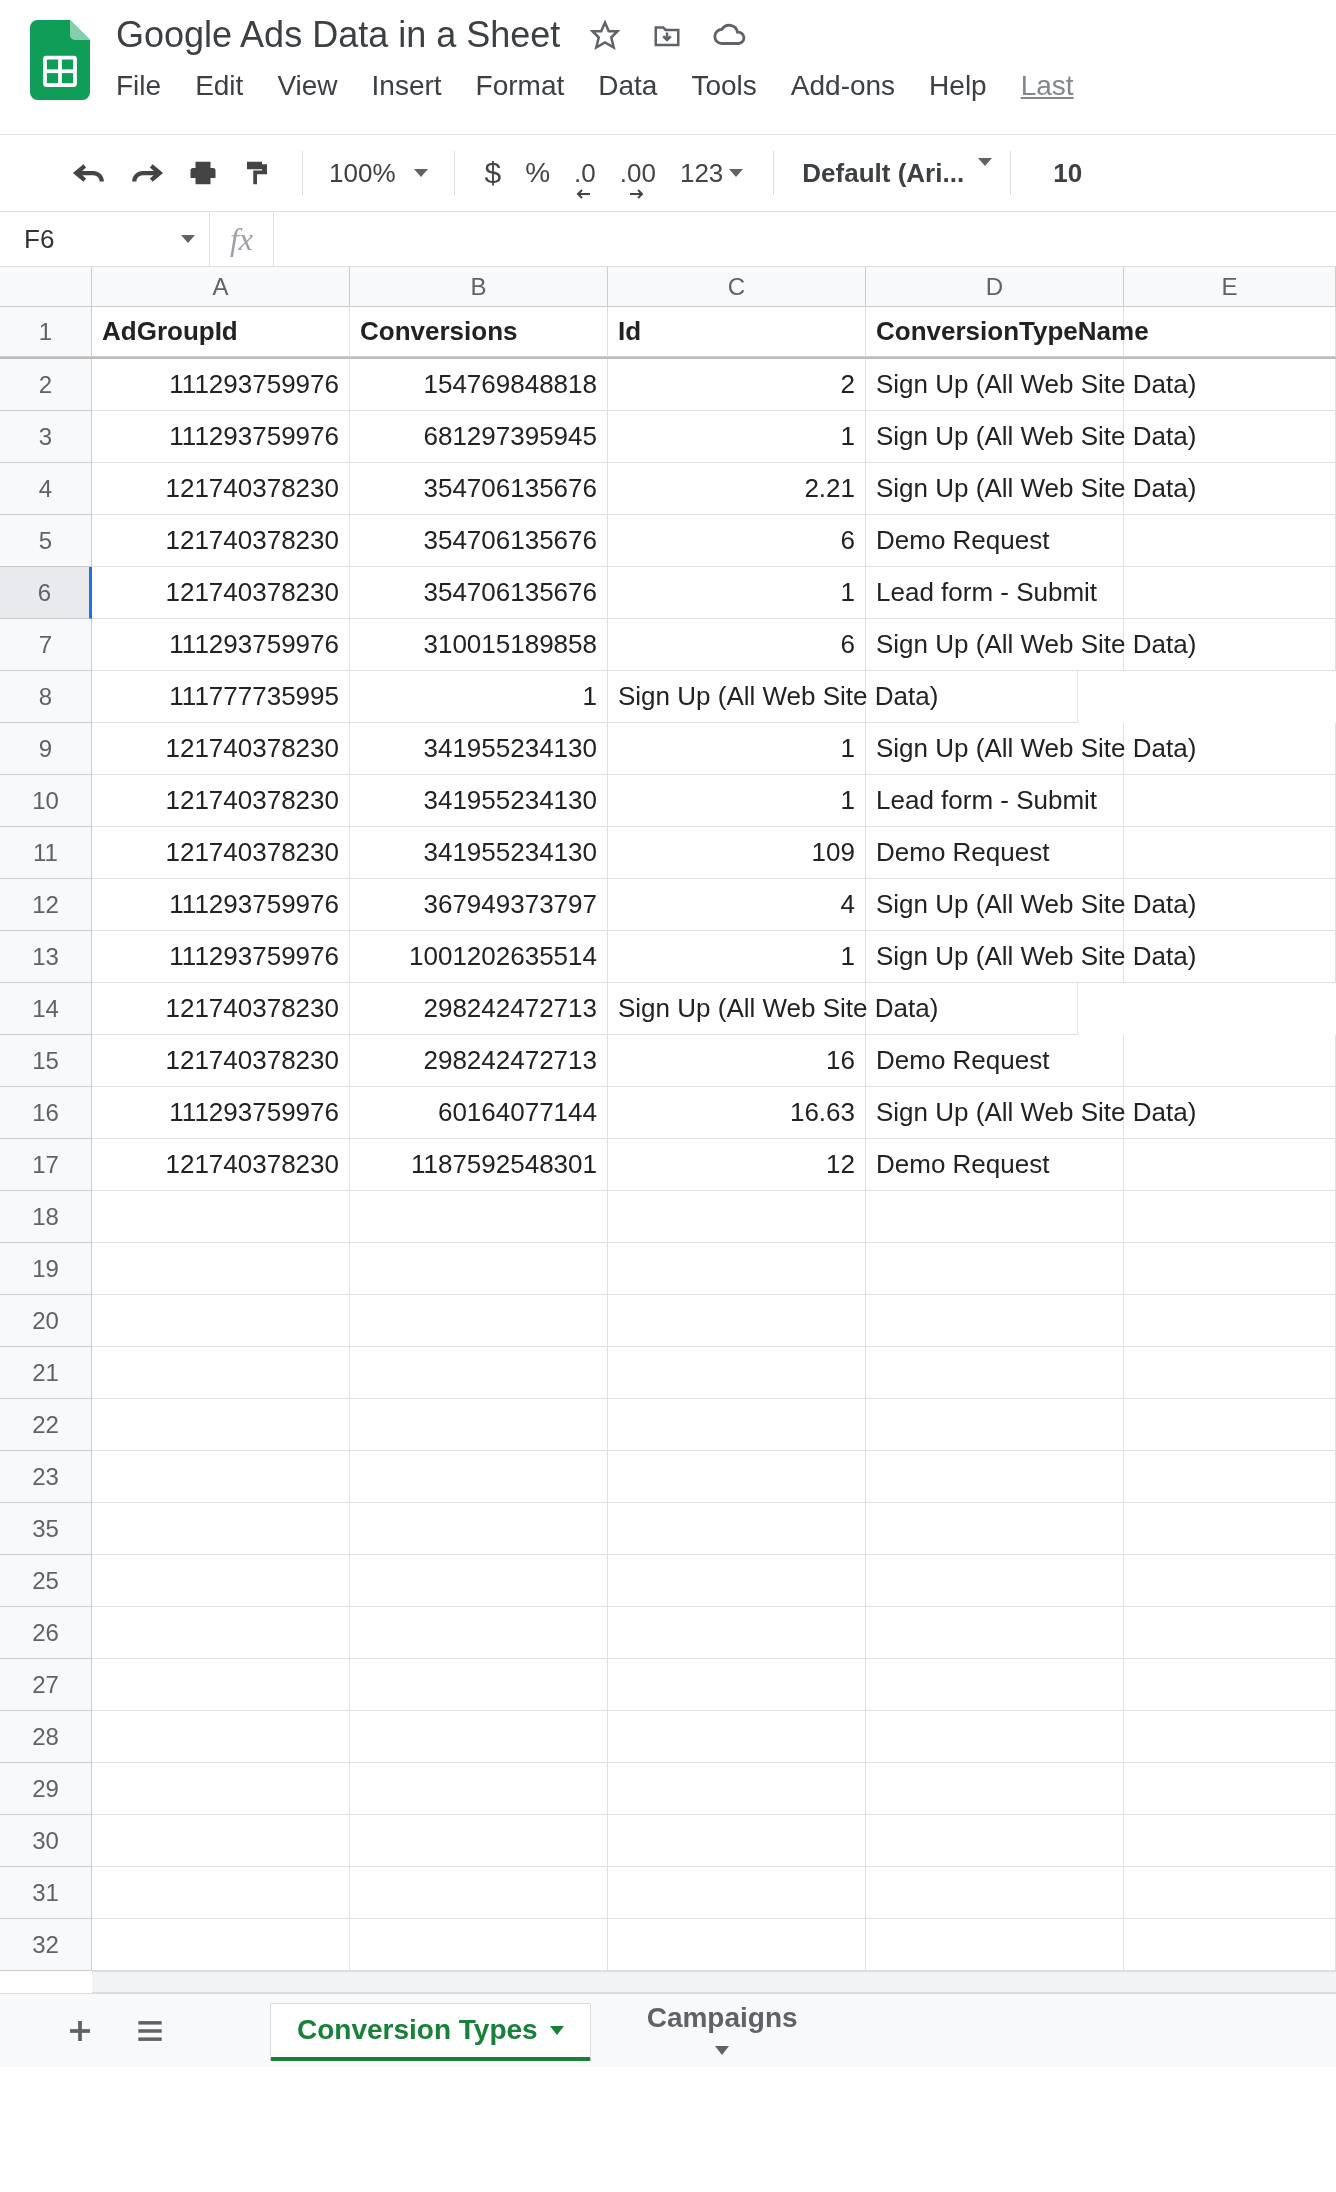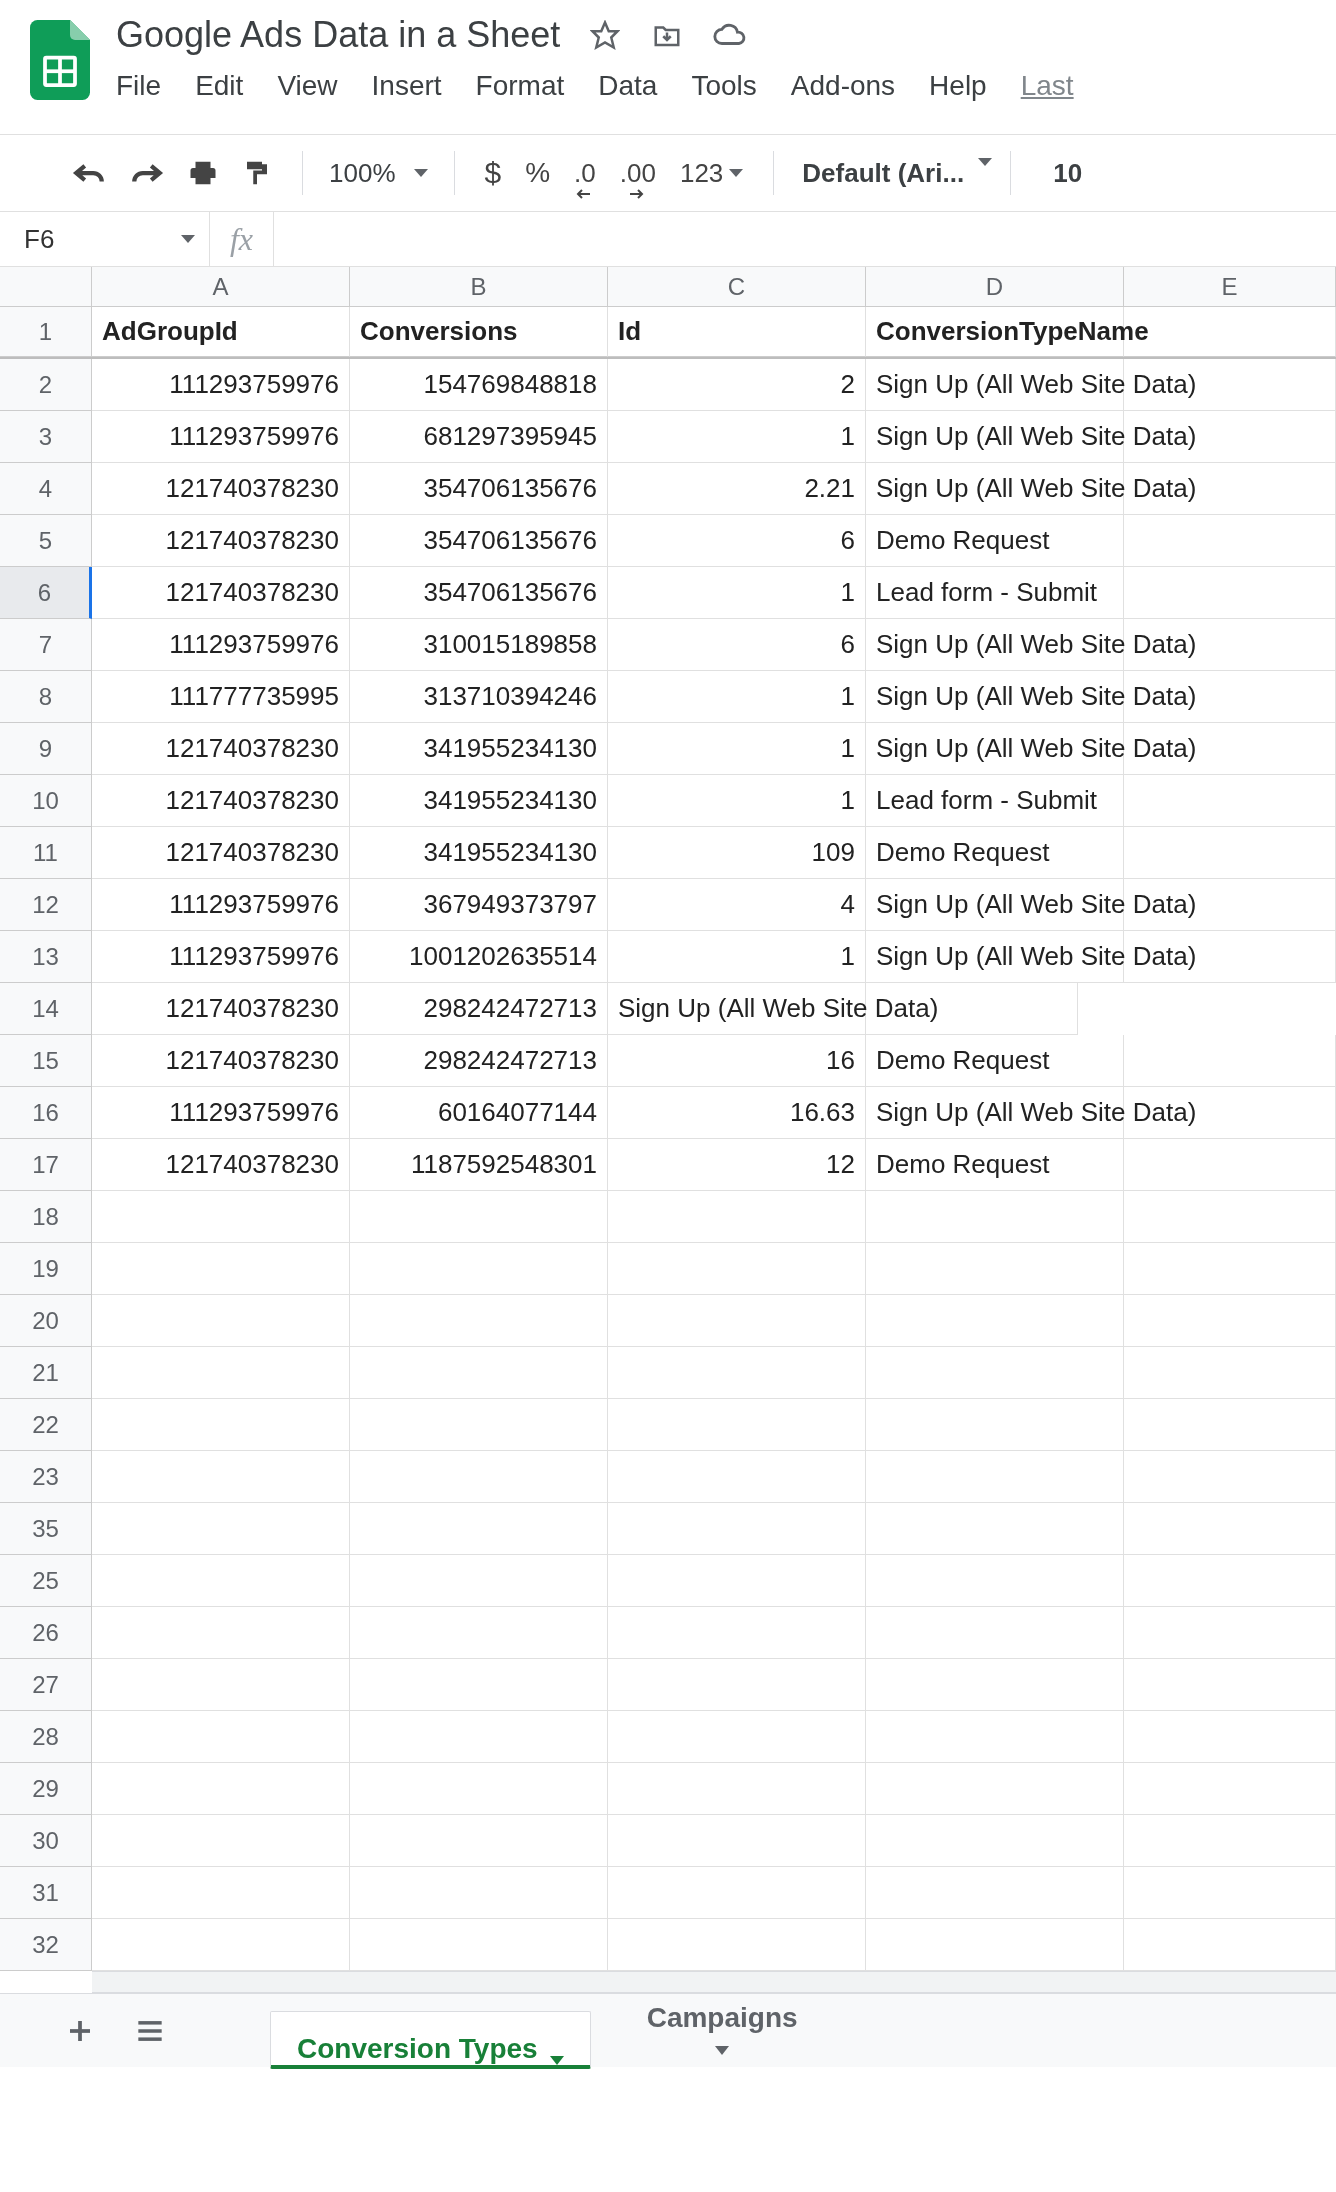--- a/index.html
+++ b/index.html
@@ -52,21 +52,21 @@
   .cE { width: 212px; }
   
   .row-c.header-row .cell { border-bottom: 1px solid #ccc; }
   .row-c.header-row { border-bottom: 2px solid #bdbdbd; }
   
   .hscroll { height: 22px; background: #f1f3f4; border-top: 1px solid #dadce0; border-bottom: 1px solid #dadce0; margin-left: 92px; }
   
   .tabbar { display: flex; align-items: center; height: 74px; background: #f8f9fa; border-top: 1px solid #dadce0; padding-left: 60px; gap: 30px; }
   .tab-btn-icon { color: #5f6368; font-size: 34px; display:flex; align-items:center; justify-content:center; width:40px; }
   .sheet-tab { height: 58px; display: flex; align-items: center; gap: 12px; padding: 0 26px; font-size: 28px; font-weight: 600; border-radius: 2px; }
-  .sheet-tab.active { background: #fff; color: #188038; border-top: 1px solid #dadce0; border-left: 1px solid #dadce0; border-right: 1px solid #dadce0; border-bottom: 4px solid #188038; position: relative; top: 9px; align-items: flex-end; }
+  .sheet-tab.active { background: #fff; color: #188038; border-top: 1px solid #dadce0; border-left: 1px solid #dadce0; border-right: 1px solid #dadce0; border-bottom: 4px solid #188038; position: relative; top: 1px; }
   .sheet-tab.inactive { color: #5f6368; flex-direction: column; }
   .tab-caret { width: 0; height: 0; border-left: 7px solid transparent; border-right: 7px solid transparent; border-top: 9px solid currentColor; }
 </style>
 </head>
 <body>
 
 <div class="titlebar">
   <div class="logo">
     <svg viewBox="0 0 48 64">
       <path d="M6 0 h26 l16 16 v42 a6 6 0 0 1 -6 6 h-36 a6 6 0 0 1 -6 -6 v-52 a6 6 0 0 1 6 -6 z" fill="#0f9d58"></path>
@@ -239,21 +239,20 @@
         <div class="row-h">7</div>
         <div class="cell cA right">111293759976</div>
         <div class="cell cB right">310015189858</div>
         <div class="cell cC right">6</div>
         <div class="cell cD">Sign Up (All Web Site Data)</div>
         <div class="cell cE"></div>
       </div>
       <div class="row-c">
         <div class="row-h">8</div>
         <div class="cell cA right">111777735995</div>
-        <div class="cell cB right">313710394246</div>
         <div class="cell cC right">1</div>
         <div class="cell cD">Sign Up (All Web Site Data)</div>
         <div class="cell cE"></div>
       </div>
       <div class="row-c">
         <div class="row-h">9</div>
         <div class="cell cA right">121740378230</div>
         <div class="cell cB right">341955234130</div>
         <div class="cell cC right">1</div>
         <div class="cell cD">Sign Up (All Web Site Data)</div>

